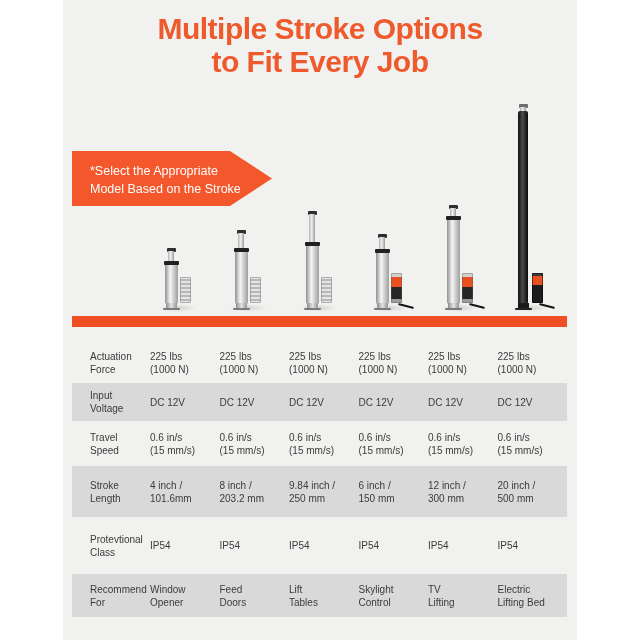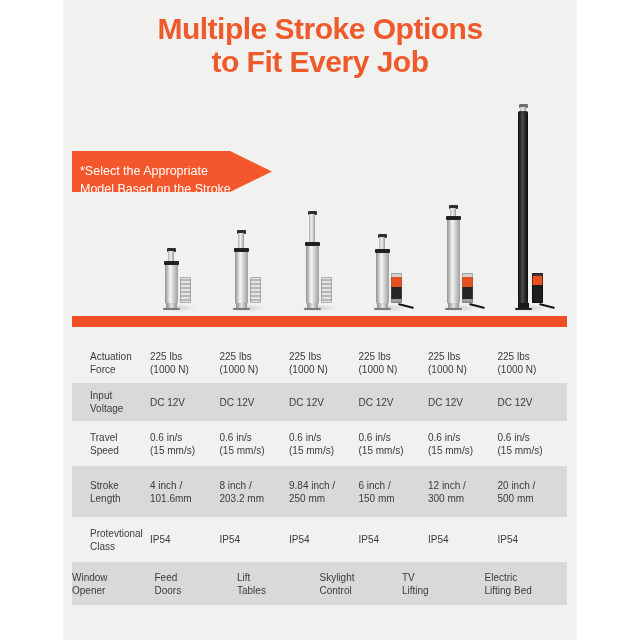--- a/index.html
+++ b/index.html
@@ -12,36 +12,36 @@
   .canvas{
     position:absolute;left:63px;top:0;width:514px;height:640px;
     background:var(--panel);overflow:hidden;
   }
   .title{
     position:absolute;top:12px;left:0;width:100%;text-align:center;
     color:var(--accent);font-size:30px;font-weight:bold;line-height:33px;
     letter-spacing:-0.5px;
   }
   .callout{
-    position:absolute;left:9px;top:151px;width:200px;height:41px;
+    position:absolute;left:9px;top:151px;width:200px;height:55px;
     background:var(--callout);
     clip-path:polygon(0 0, 79% 0, 100% 50%, 79% 100%, 0 100%);
     color:#FFFFFF;font-size:12.5px;line-height:18px;
-    padding:11px 0 0 8px;box-sizing:border-box;
+    padding:11px 0 0 18px;box-sizing:border-box;
   }
   .stage{position:absolute;left:0;top:0;width:514px;height:308px;}
   .divider{position:absolute;left:9px;top:316px;width:495px;height:11px;background:var(--divider);}
   .spec-table{position:absolute;left:9px;top:342px;width:495px;color:var(--tabletext);}
   .s-row{display:flex;align-items:center;}
   .s-row.shaded{background:var(--shade);}
   .s-row:nth-child(1){height:41px}
   .s-row:nth-child(2){height:38px}
   .s-row:nth-child(3){height:45px}
   .s-row:nth-child(4){height:51px}
-  .s-row:nth-child(5){height:45px}
+  .s-row:nth-child(5){height:57px}
   .s-row:nth-child(6){height:43px}
   .s-label{flex:0 0 78px;padding-left:18px;box-sizing:border-box;
     font-size:10px;line-height:13px;white-space:pre-line;}
   .s-val{flex:1;text-align:left;font-size:10px;line-height:13px;white-space:pre-line;}
 
   
   .act{position:absolute;bottom:0;width:26px;}
   .act .shadow{position:absolute;bottom:-4px;left:-6px;width:38px;height:8px;
     background:radial-gradient(ellipse at center, rgba(0,0,0,0.13), rgba(0,0,0,0) 68%);}
   .act .cap{position:absolute;top:0;left:2px;width:9px;height:4px;background:#2E2E2E;border-radius:1px;}
@@ -214,20 +214,22 @@
         <div class="s-label">Protevtional
 Class</div>
         <div class="s-val">IP54</div>
         <div class="s-val">IP54</div>
         <div class="s-val">IP54</div>
         <div class="s-val">IP54</div>
         <div class="s-val">IP54</div>
         <div class="s-val">IP54</div>
       </div>
       <div class="s-row shaded">
+        <div class="s-label">Recommend
+For</div>
         <div class="s-val">Window
 Opener</div>
         <div class="s-val">Feed
 Doors</div>
         <div class="s-val">Lift
 Tables</div>
         <div class="s-val">Skylight
 Control</div>
         <div class="s-val">TV
 Lifting</div>

